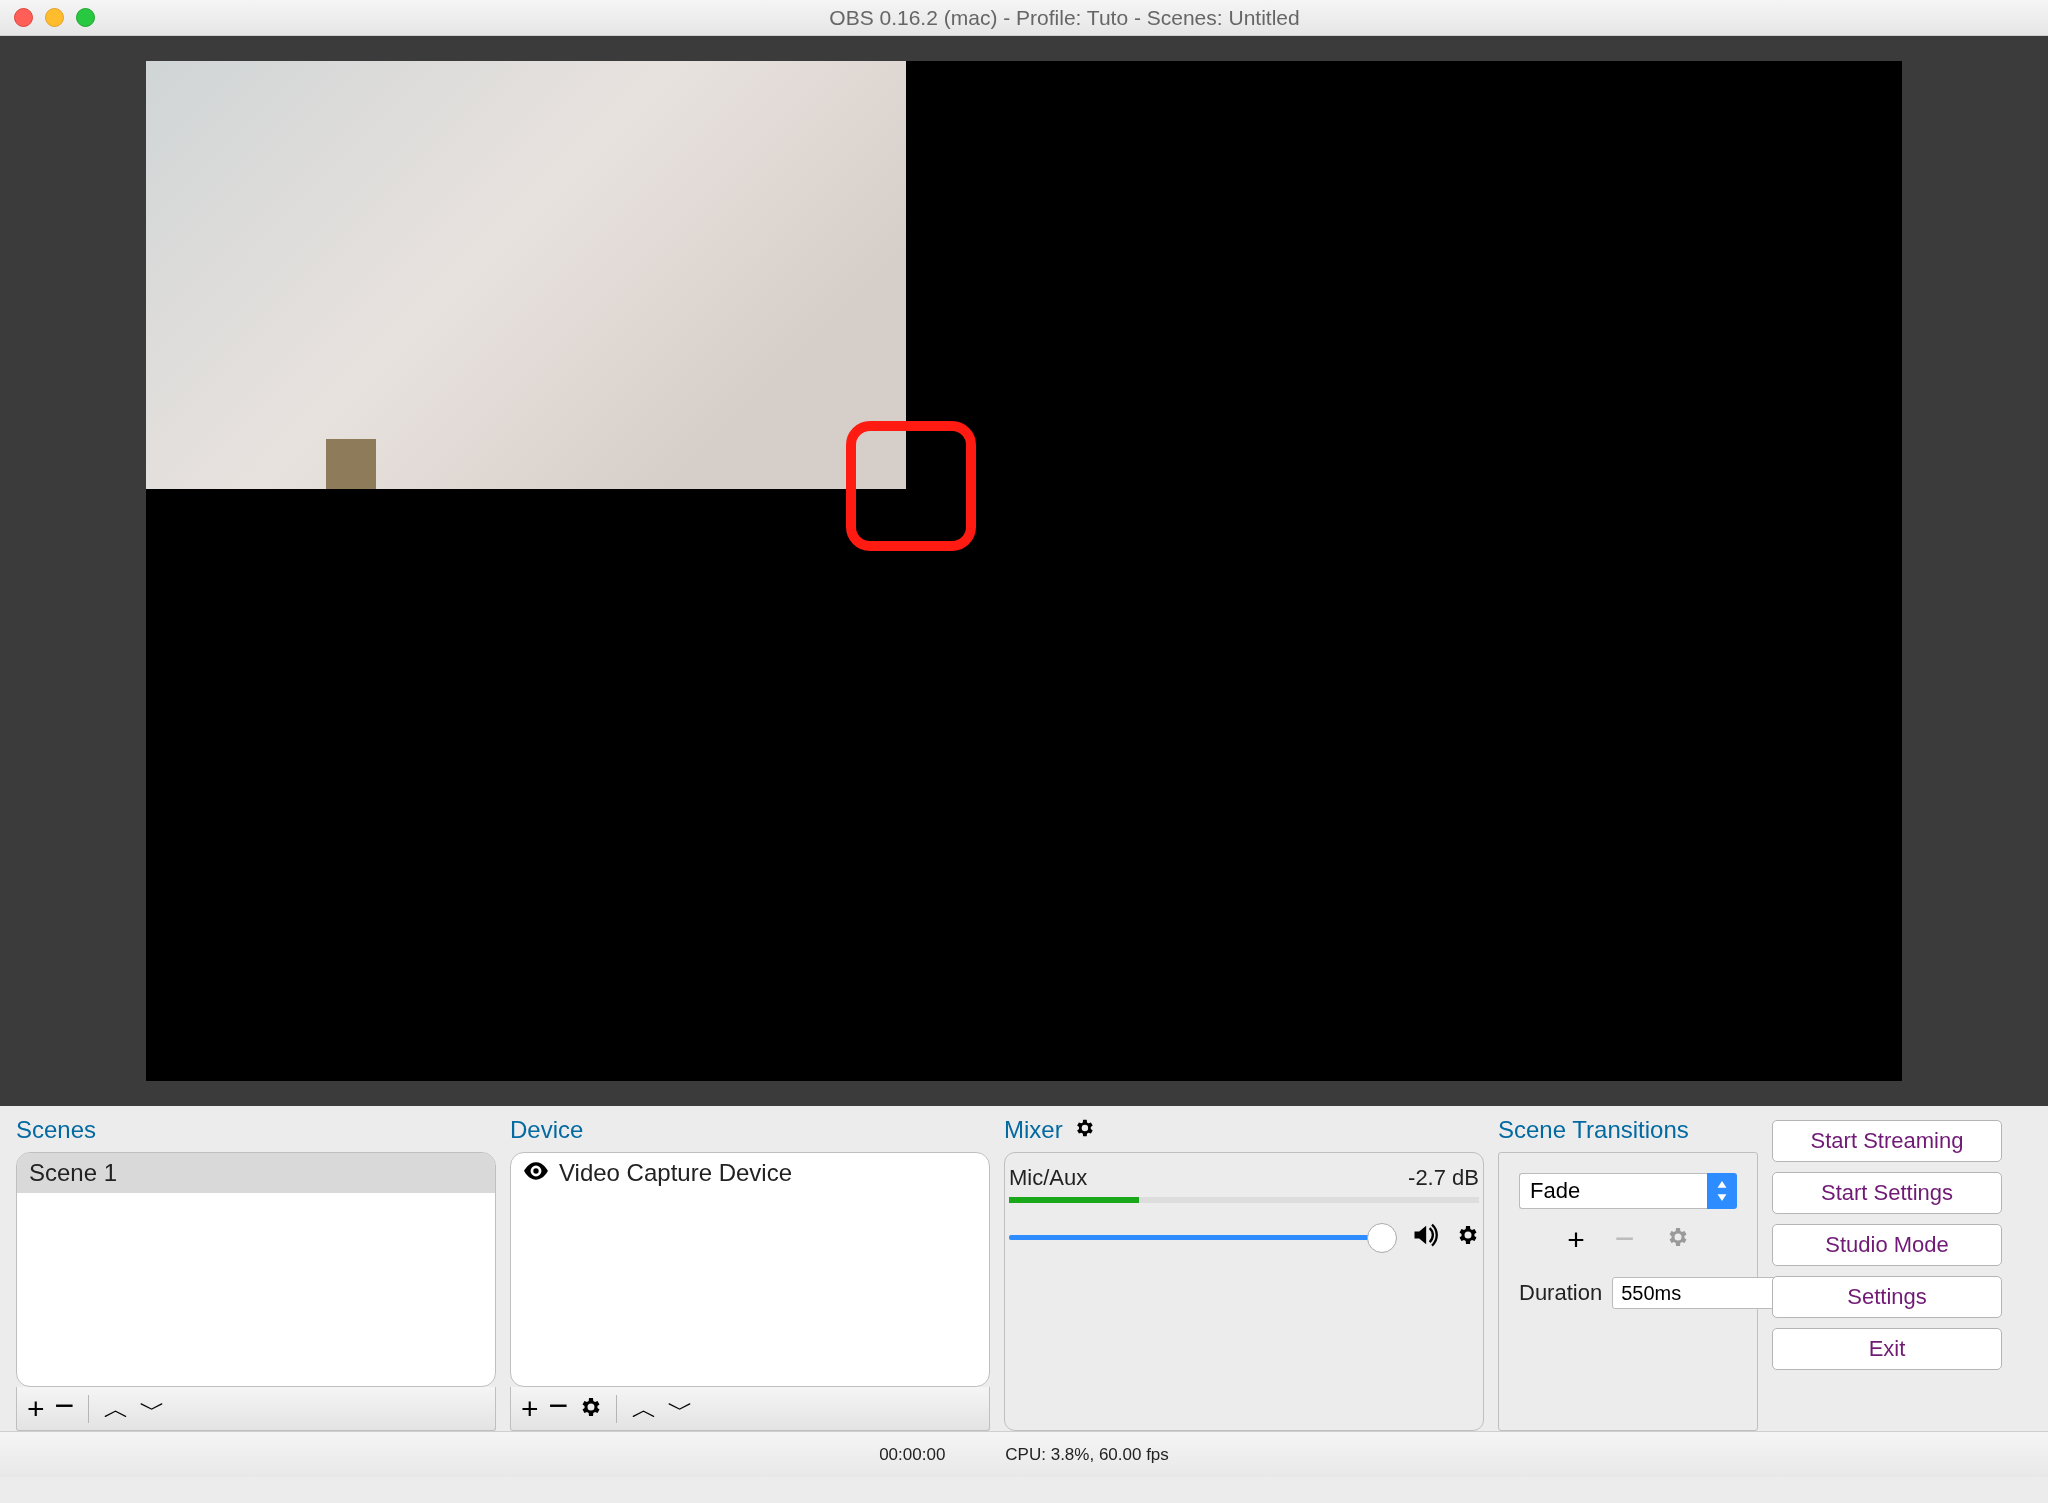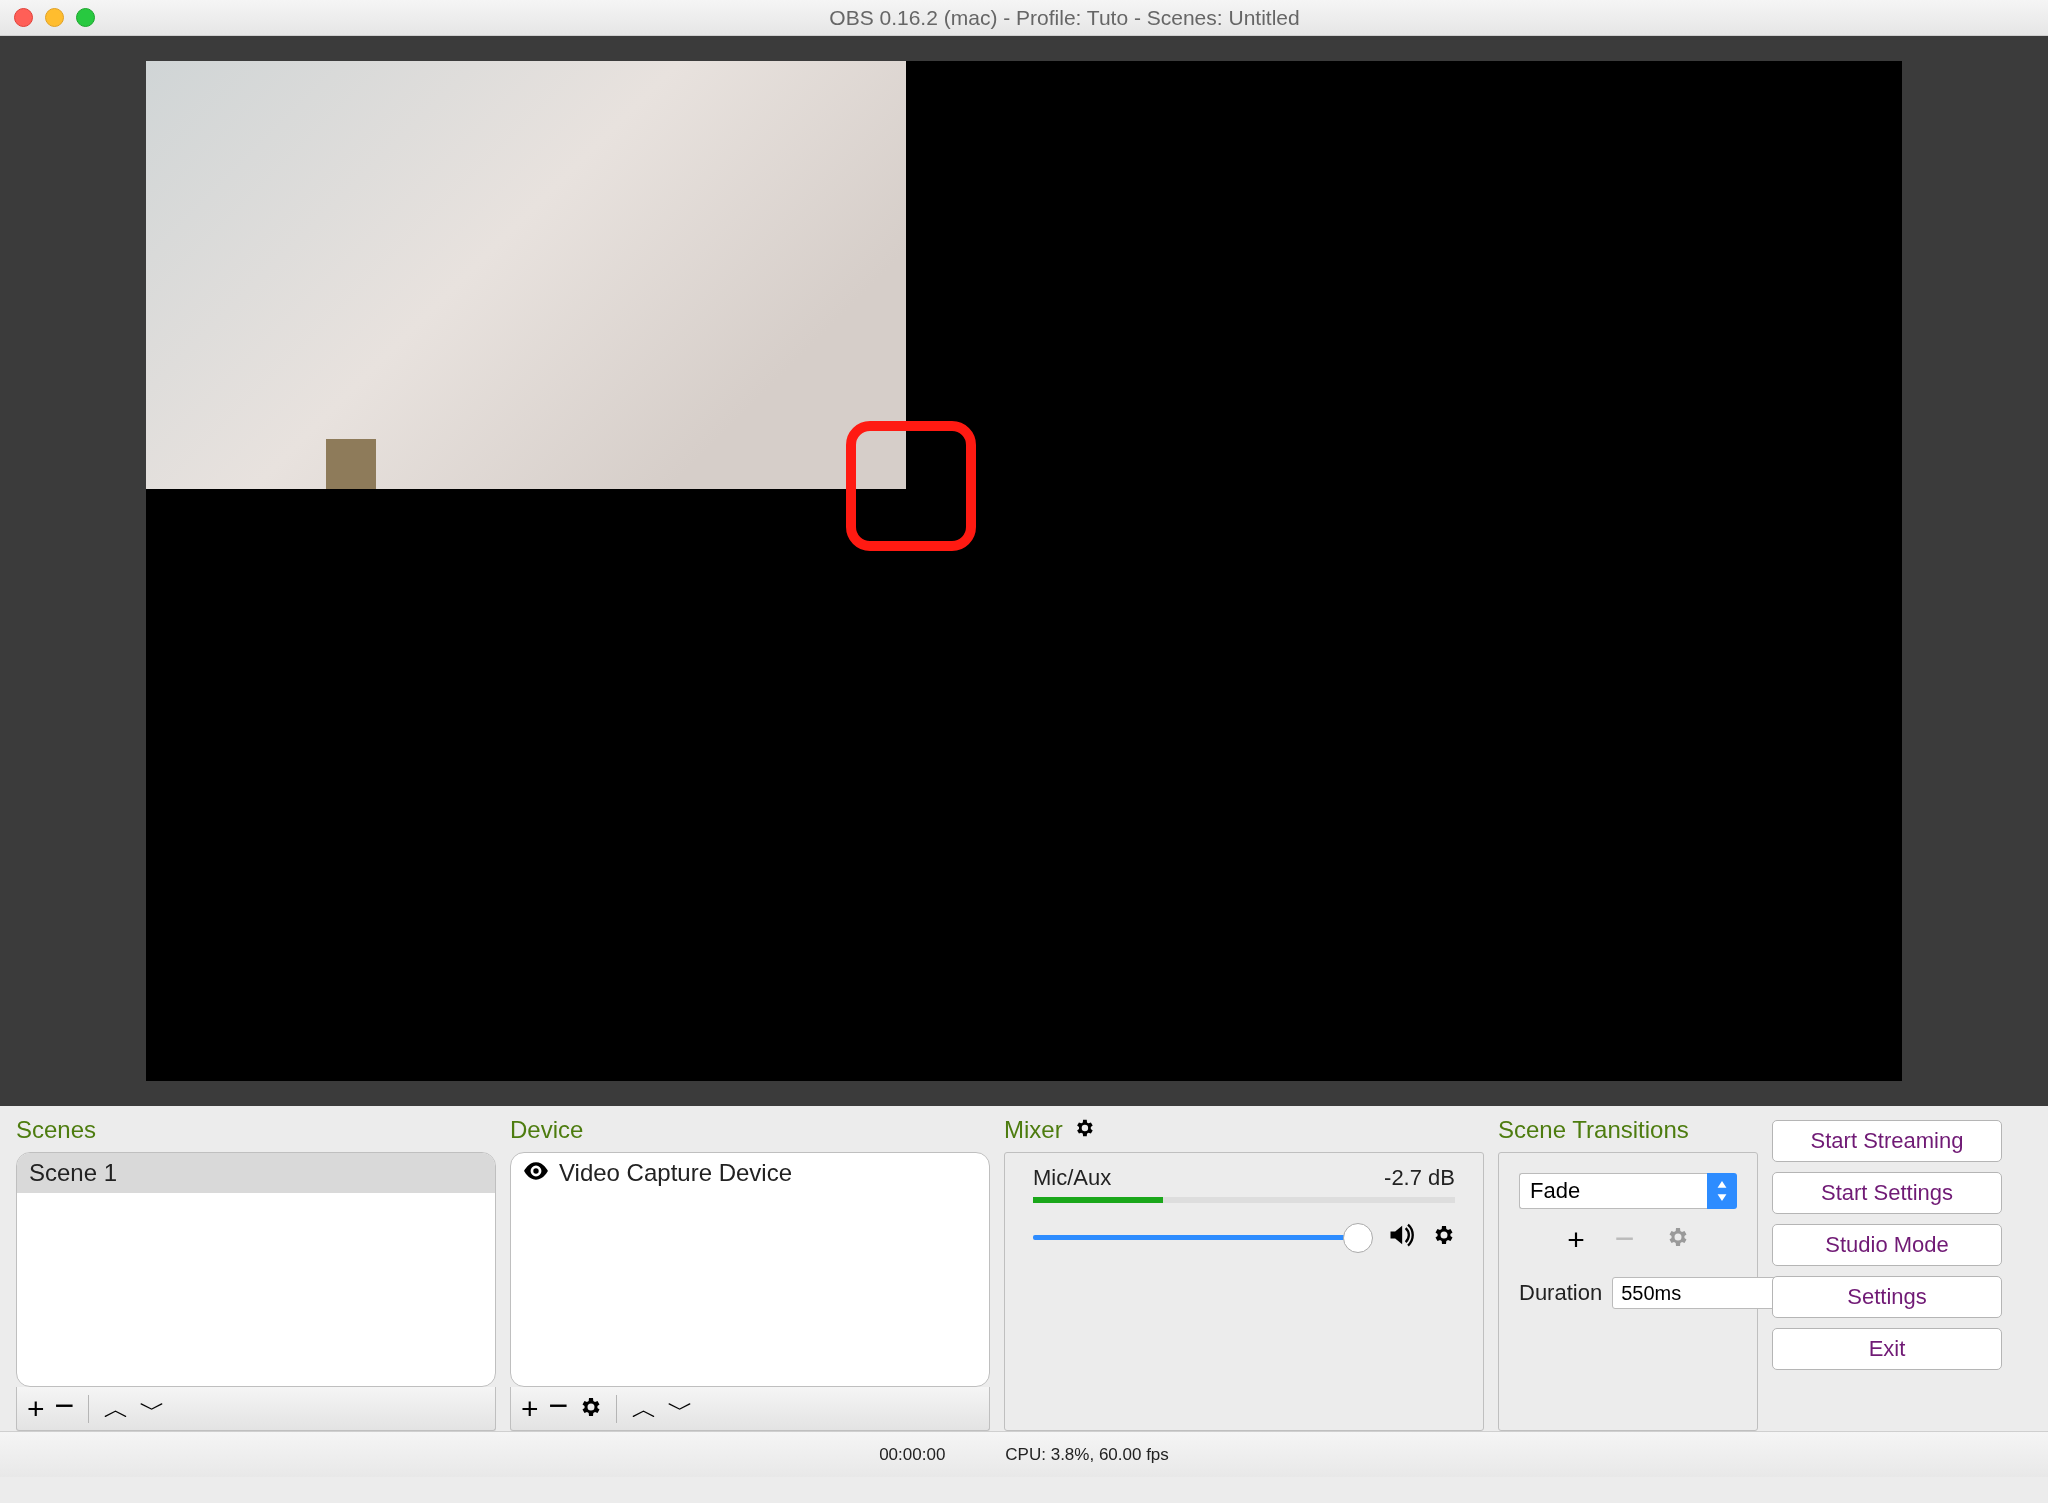--- a/index.html
+++ b/index.html
@@ -18,31 +18,31 @@
   .preview-wrap{background:#3b3b3b;height:1070px;display:flex;align-items:center;justify-content:center;}
   .canvas-container{position:relative;width:1756px;height:1020px;}
   .canvas{position:absolute;inset:0;background:#000;}
   .videothumb{position:absolute;top:0;left:0;width:760px;height:428px;
     background:linear-gradient(135deg,#d0d5d6 0%,#e8e2de 45%,#d6cec9 80%);}
   .stool{position:absolute;bottom:0;left:180px;width:50px;height:50px;background:#8e7b5a;}
   .red-annot{position:absolute;top:360px;left:700px;width:130px;height:130px;border:10px solid #ff1a12;border-radius:24px;}
 
   
   .panels{display:flex;gap:14px;padding:10px 16px 0 16px;height:325px;}
-  .panel-head{font-size:24px;color:#4d7c0f;margin-bottom:8px;display:flex;align-items:center;gap:10px;}
+  .panel-head{font-size:24px;color:#0369a1;margin-bottom:8px;display:flex;align-items:center;gap:10px;}
   .panel{display:flex;flex-direction:column;}
   .listbox{flex:1;background:#fff;border:1px solid #bfbfbf;border-radius:14px;overflow:hidden;}
   .list-item{padding:6px 12px;font-size:24px;color:#222;display:flex;align-items:center;gap:10px;}
   .list-item.sel{background:#d9d9d9;}
   .list-toolbar{height:44px;background:linear-gradient(#f5f5f5,#e3e3e3);border:1px solid #bfbfbf;border-top:none;border-radius:0 0 3px 3px;display:flex;align-items:center;gap:10px;padding:0 10px;}
 
   .scenes{width:480px;}
   .sources{width:480px;}
   .mixer{width:480px;}
-  .mixerbox{flex:1;border:1px solid #bfbfbf;border-radius:3px;background:#ececec;padding:12px 28px;}
+  .mixerbox{flex:1;border:1px solid #bfbfbf;border-radius:11px;background:#ececec;padding:12px 4px;}
   .mixrow{display:flex;justify-content:space-between;font-size:22px;color:#222;}
   .meter{height:6px;background:#ddd;margin-top:6px;position:relative;}
   .meter-fill{position:absolute;inset:0 850px 0 0;background:#1aa71a;width:130px;}
   .slider-row{display:flex;align-items:center;gap:16px;margin-top:20px;}
   .slider-track{flex:1;height:5px;background:#2d8cff;border-radius:2px;position:relative;}
   .slider-track::after{content:"";position:absolute;right:-2px;top:-12px;width:28px;height:28px;border-radius:50%;background:#fff;border:1px solid #aaa;}
 
   .transitions{width:260px;}
   .trans-inner{flex:1;border:1px solid #bfbfbf;border-radius:3px;background:#ececec;padding:20px;}
   .select-fade{display:flex;width:100%;height:36px;}

